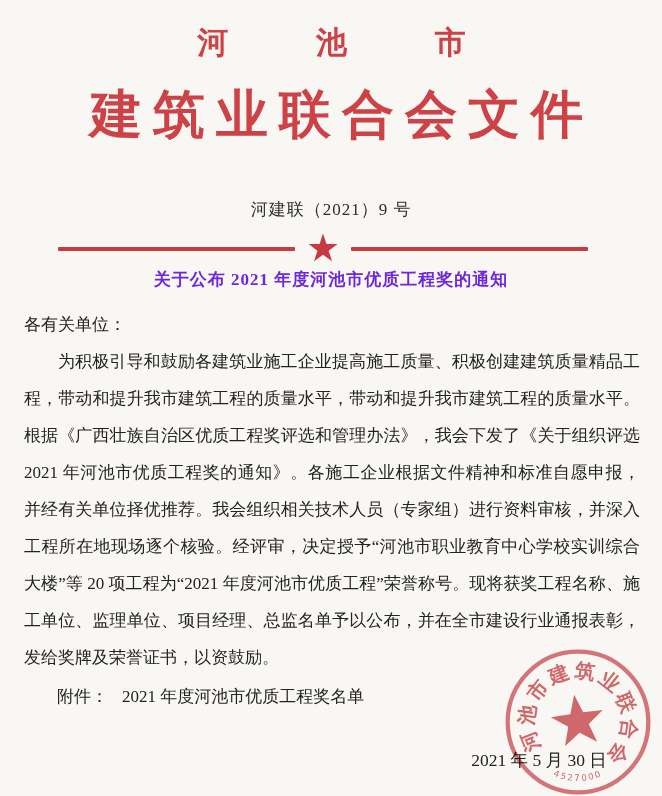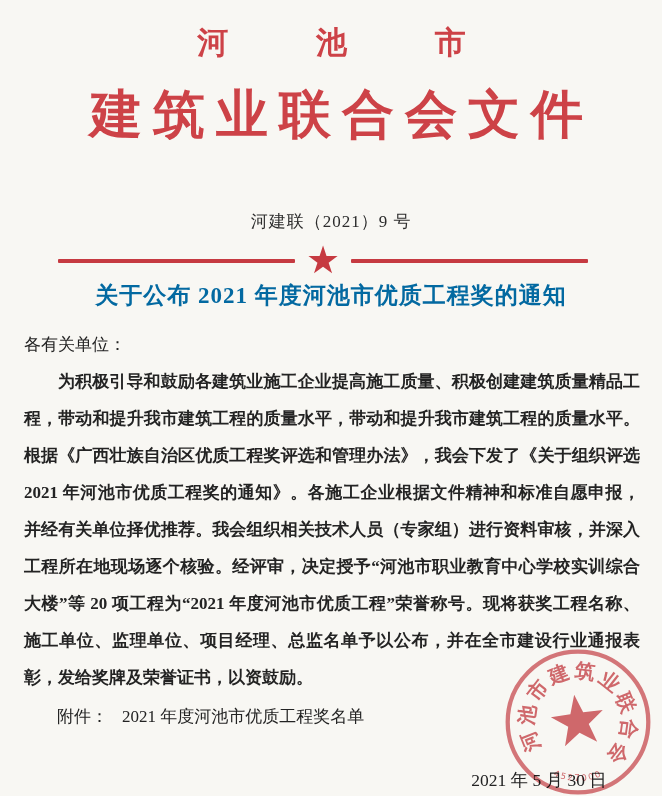--- a/index.html
+++ b/index.html
@@ -27,21 +27,21 @@
     margin-top: 16px;
     text-align: center;
     font-size: 52px;
     font-weight: bold;
     color: #cd4247;
     letter-spacing: 11px;
     padding-left: 22px;
     white-space: nowrap;
   }
   .doc-number {
-    margin-top: 60px;
+    margin-top: 48px;
     text-align: center;
     font-size: 17px;
     color: #2c2c2c;
     letter-spacing: 1px;
   }
   .divider {
     margin: 26px 74px 0 58px;
     display: flex;
     align-items: center;
   }
@@ -55,34 +55,34 @@
     font-family: "DejaVu Sans", sans-serif;
     color: #c63a41;
     font-size: 38px;
     line-height: 0;
     margin: 0 11px;
     transform: translateY(-1px);
   }
   .notice-title {
     margin-top: 17px;
     text-align: center;
-    font-size: 23px;
+    font-size: 17px;
     font-weight: bold;
-    color: #0369a1;
+    color: #6d28d9;
     letter-spacing: 1px;
   }
   .content {
     margin-top: 15px;
     padding: 0 22px 0 24px;
     font-size: 17px;
     line-height: 37px;
     text-align: justify;
   }
   .salutation { text-align: left; }
-  .body-paragraph { text-indent: 2em; font-weight: bold; }
+  .body-paragraph { text-indent: 2em; }
   .attachment {
     margin-top: 9px;
     padding-left: 57px;
     font-size: 17px;
   }
   .attachment .attachment-text { margin-left: 14px; text-align: center; }
   .signature {
     width: 190px;
     margin: 40px 28px 0 auto;
     text-align: center;

